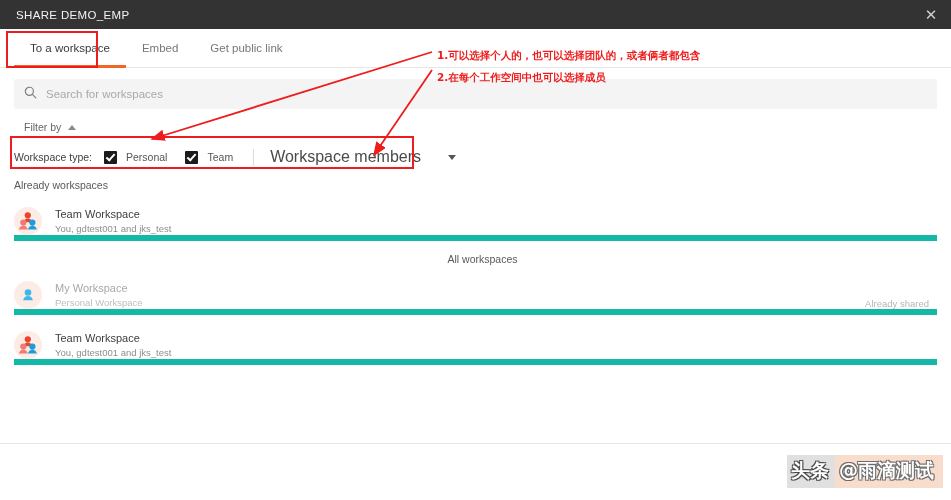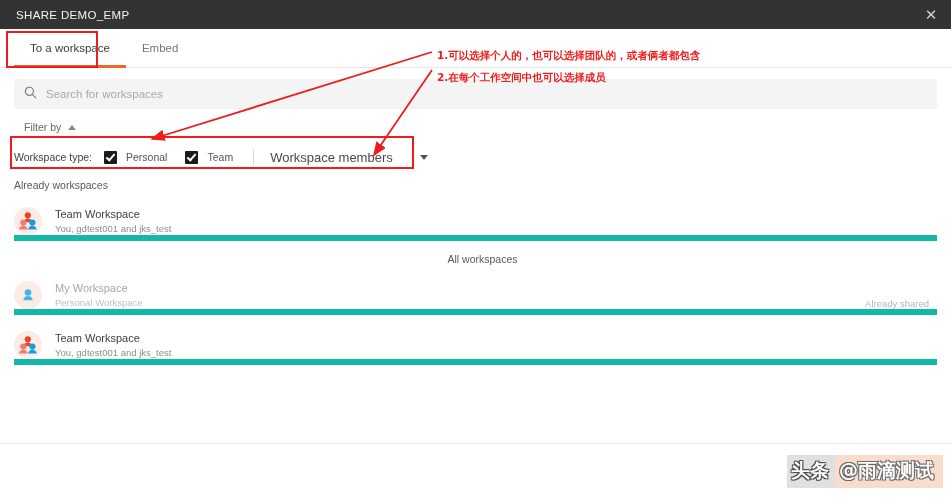--- a/index.html
+++ b/index.html
@@ -168,21 +168,21 @@
   .vdivider {
     width: 1px;
     height: 17px;
     background: #dcdcdc;
     margin: 0 16px 0 2px;
   }
   .members-select {
     display: inline-flex;
     align-items: center;
     gap: 27px;
-    font-size: 13px;
+    font-size: 16px;
     color: #4a4a4a;
     cursor: pointer;
   }
   .caret-down {
     width: 0; height: 0;
     border-left: 4px solid transparent;
     border-right: 4px solid transparent;
     border-top: 5px solid #555555;
     display: block;
   }
@@ -313,20 +313,23 @@
     <div class="titlebar-title">SHARE DEMO_EMP</div>
     <div class="titlebar-close">✕</div>
   </div>
 
   <div class="tabbar">
     <div class="tab active">
       <span>To a workspace</span>
     </div>
     <div class="tab">
       <span>Embed</span>
+    </div>
+    <div class="tab">
+      <span>Get public link</span>
     </div>
   </div>
 
   <div class="content">
 
     
     <div class="search-wrap">
       <span class="search-icon">
         <svg width="13" height="13" viewBox="0 0 16 16">
           <circle cx="6.6" cy="6.6" r="5" fill="none" stroke="#7d7d7d" stroke-width="1.4"></circle>

